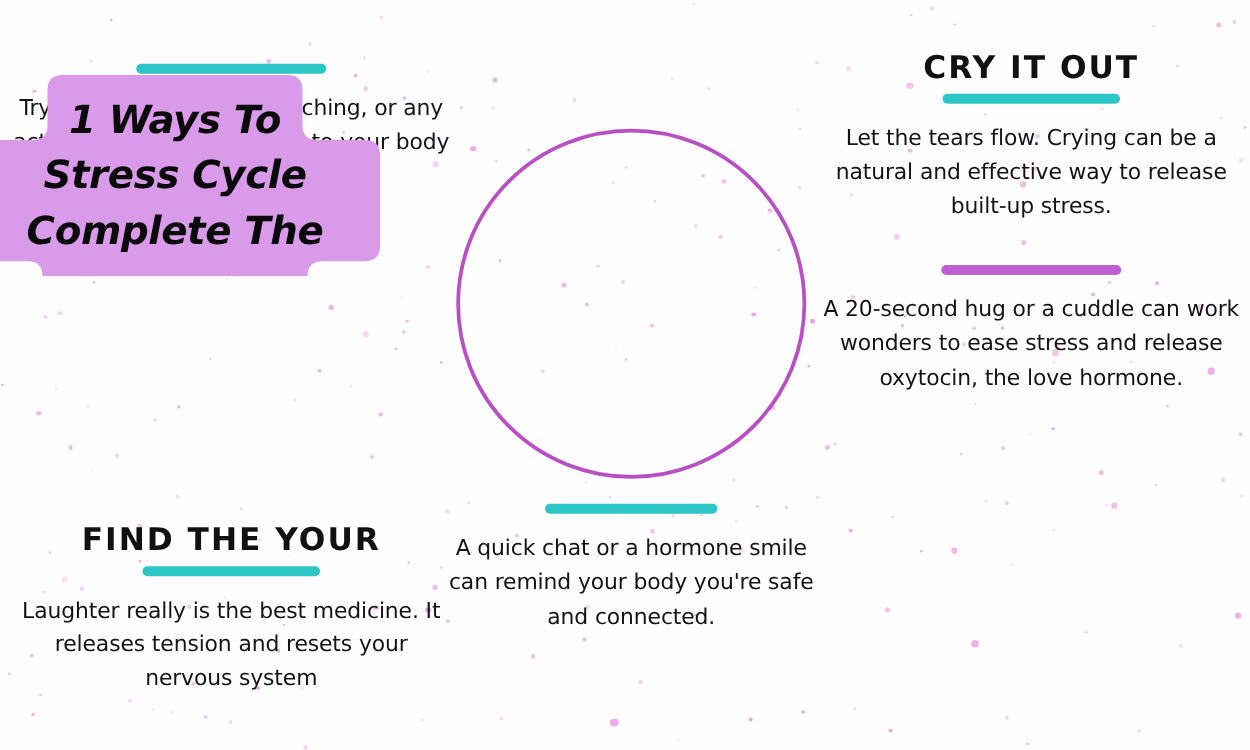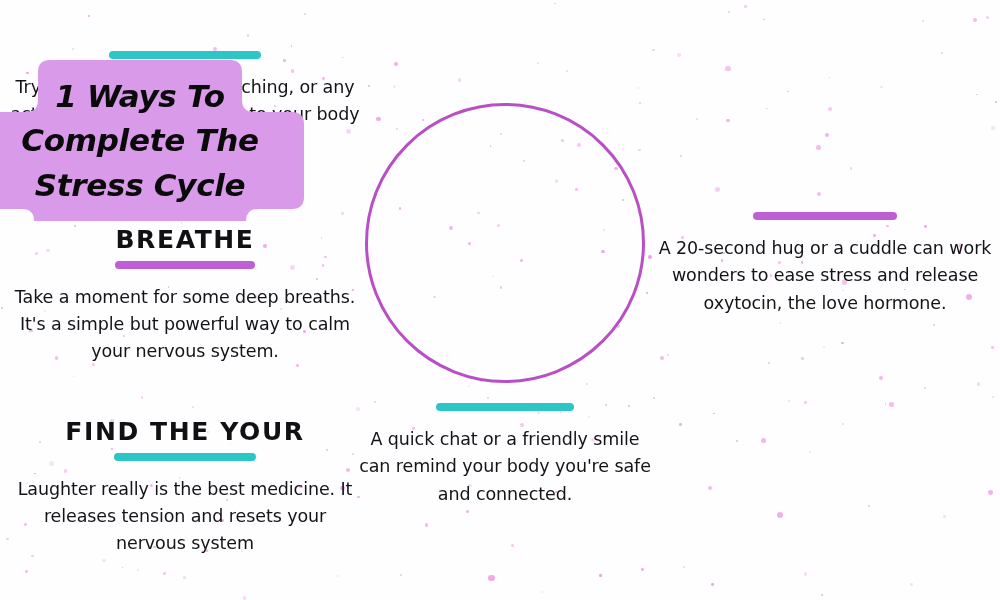--- a/index.html
+++ b/index.html
@@ -414,46 +414,46 @@
         L 0 64
         Q 0 52 12 52
         L 50 52
         Q 62 52 62 40
         Z" fill="#da9aea"></path>
     </svg>
   </div>
 
   <div id="badge-text">
     <span class="bl">1 Ways To</span>
+    <span class="bl">Stress Cycle</span>
     <span class="bl">Complete The</span>
-    <span class="bl">Stress Cycle</span>
   </div>
 
   <div class="tip" id="tip-move">
     <div class="tip-underline teal" style="background: rgb(44, 198, 198);"></div>
     <div class="tip-body">Try dancing, jogging, stretching, or any activity you enjoy to signal to your body that it's safe to relax.</div>
   </div>
 
-  <div class="tip" id="tip-breathe">
-    <div class="tip-heading">BREATHE</div>
-    <div class="tip-underline purple" style="background: rgb(191, 95, 212);"></div>
-    <div class="tip-body">Take a moment for some deep breaths. It's a simple but powerful way to calm your nervous system.</div>
-  </div>
 
   <div class="tip" id="tip-funny">
     <div class="tip-heading">FIND THE YOUR</div>
     <div class="tip-underline teal" style="background: rgb(44, 198, 198);"></div>
     <div class="tip-body">Laughter really is the best medicine. It releases tension and resets your nervous system</div>
   </div>
 
+  <div class="tip" id="tip-cry">
+    <div class="tip-heading">CRY IT OUT</div>
+    <div class="tip-underline teal" style="background: rgb(44, 198, 198);"></div>
+    <div class="tip-body">Let the tears flow. Crying can be a natural and effective way to release built-up stress.</div>
+  </div>
 
   <div class="tip" id="tip-hug">
     <div class="tip-underline purple" style="background: rgb(191, 95, 212);"></div>
     <div class="tip-body">A 20-second hug or a cuddle can work wonders to ease stress and release oxytocin, the love hormone.</div>
   </div>
 
 
   <div class="tip" id="tip-connect">
     <div class="tip-underline teal" style="background: rgb(44, 198, 198);"></div>
-    <div class="tip-body">A quick chat or a friendly smile can remind your body you're safe and connected.</div>
+    <div class="tip-body">A quick chat or a hormone smile can remind your body you're safe and connected.</div>
   </div>
 
 </div>
 
 </body></html>

